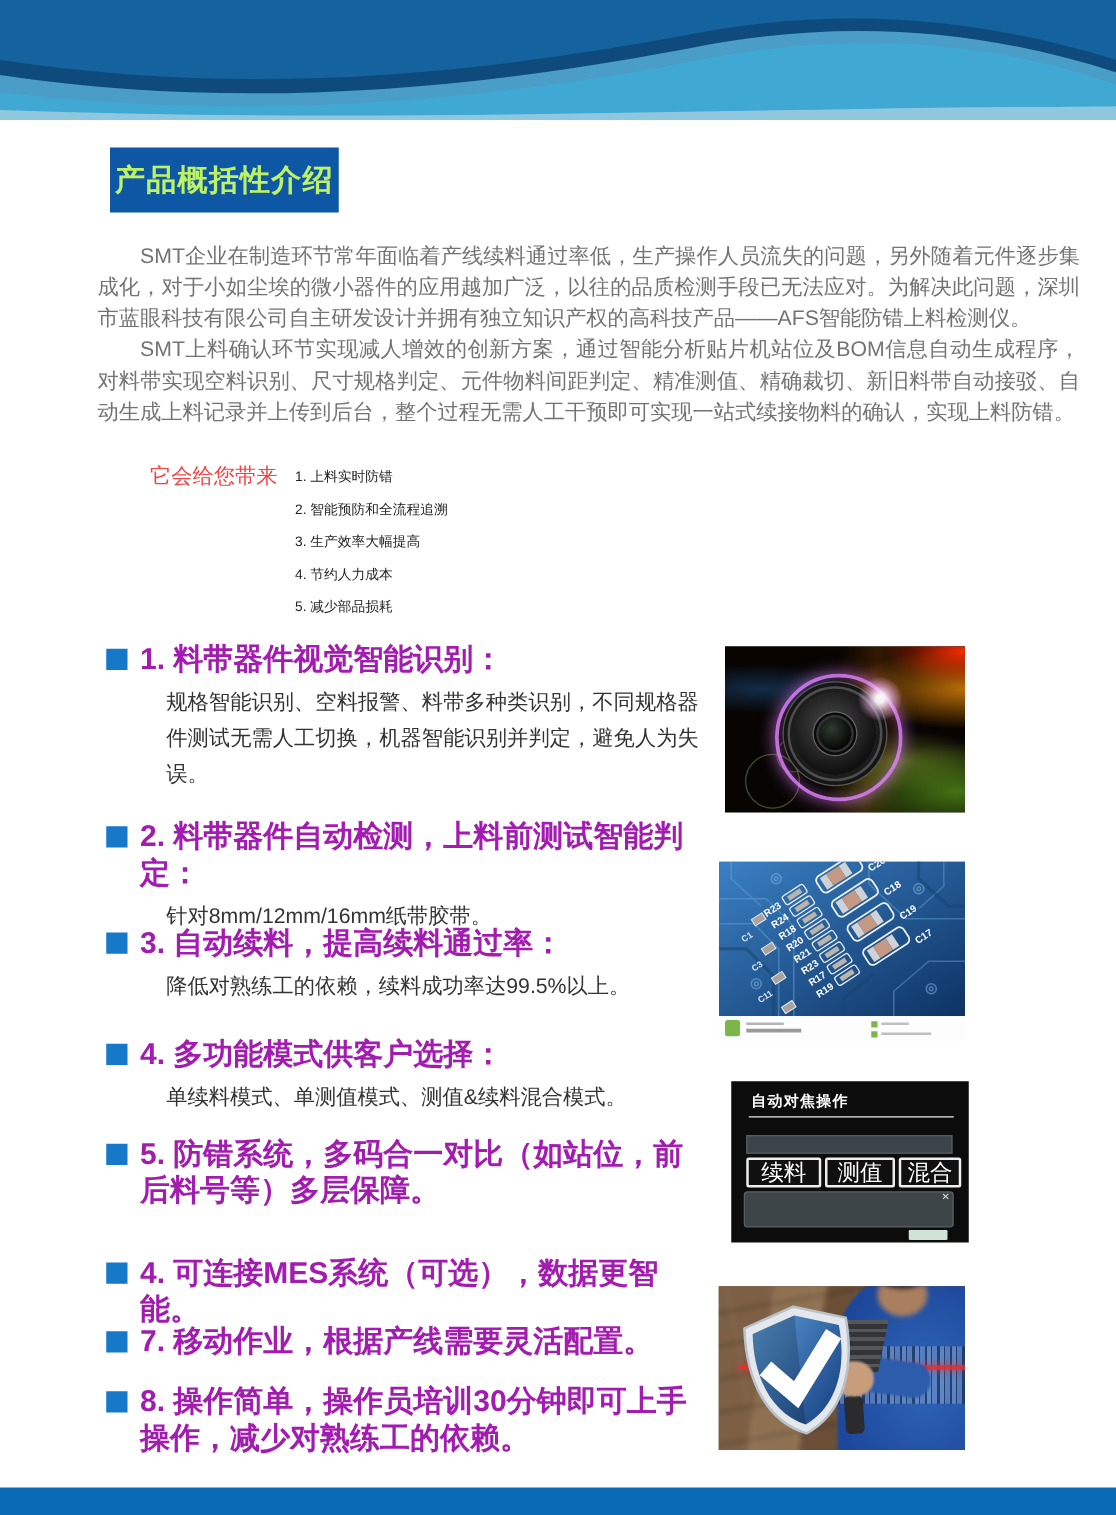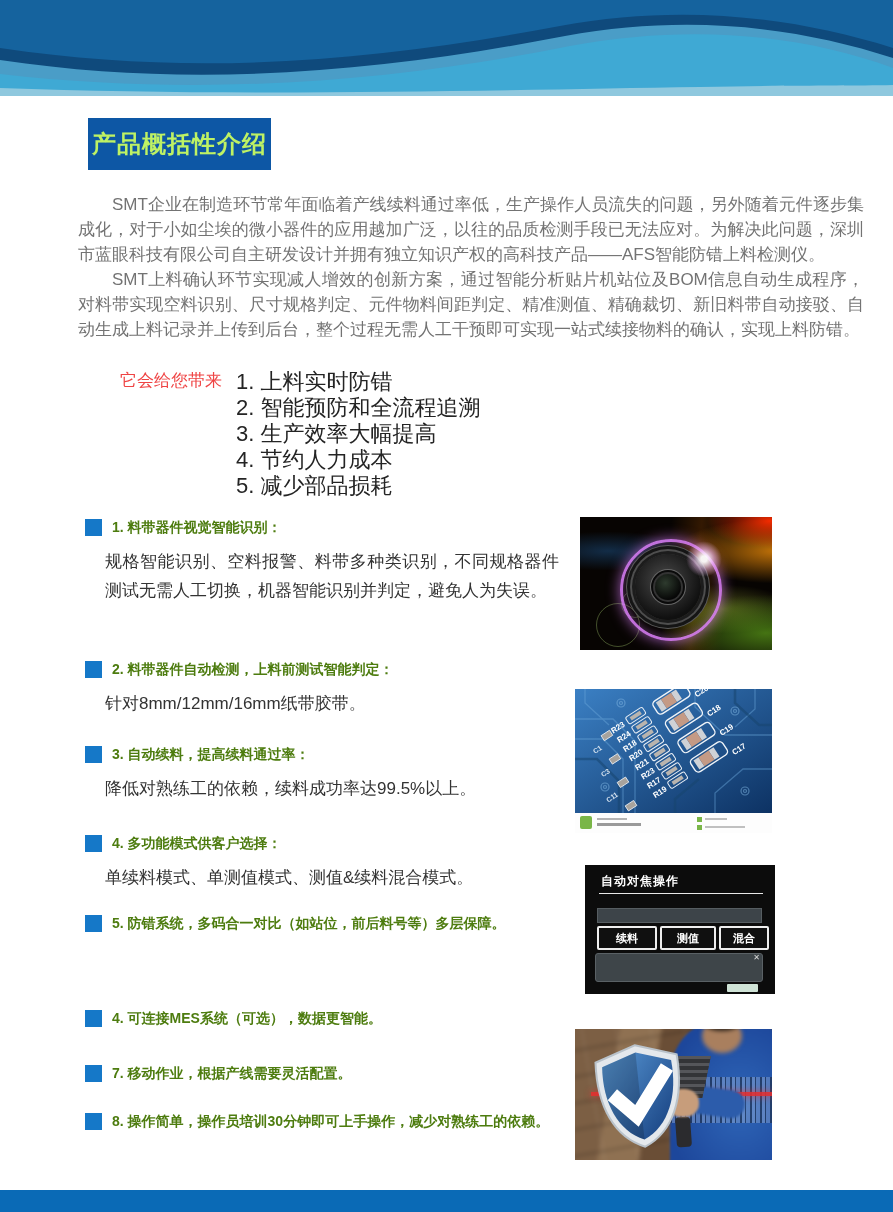--- a/index.html
+++ b/index.html
@@ -15,28 +15,28 @@
              display:flex;align-items:center;justify-content:center;}
   .title-box span{color:#bef264;font-size:24px;font-weight:bold;letter-spacing:1px;}
 
   
   .intro{position:absolute;left:78px;top:192px;width:786px;font-size:17px;line-height:25px;
          text-align:justify;color:#737373;}
   .intro p{margin:0;text-indent:2em;}
 
   
   .benefits-label{position:absolute;left:120px;top:369px;font-size:17px;color:#ef4444;}
-  .benefits-list{position:absolute;left:236px;top:369px;font-size:22px;line-height:26px;color:#242424;}
+  .benefits-list{position:absolute;left:236px;top:369px;font-size:11px;line-height:26px;color:#242424;}
 
   
   .feature{position:absolute;left:85px;width:474px;}
   .feature-head{display:flex;align-items:flex-start;}
   .bullet{flex:0 0 auto;width:17px;height:17px;background:#1578c8;margin:6px 10px 0 0;}
-  .feature-title{font-size:14px;font-weight:bold;color:#4d7c0f;line-height:29px;}
-  .feature-body{margin-left:20px;margin-top:5px;font-size:17px;line-height:29px;color:#333;text-align:justify;}
+  .feature-title{font-size:24px;font-weight:bold;color:#a21caf;line-height:29px;}
+  .feature-body{margin-left:48px;margin-top:5px;font-size:17px;line-height:29px;color:#333;text-align:justify;}
   .f1{top:513px;} .f2{top:655px;} .f3{top:740px;} .f4{top:829px;}
   .f5{top:909px;} .f6{top:1004px;} .f7{top:1059px;} .f8{top:1107px;}
 
   
   .img{position:absolute;overflow:hidden;}
 
   
   .lens{left:580px;top:517px;width:192px;height:133px;background:#070402;}
   .lens-streaks{position:absolute;inset:0;background:
     radial-gradient(90px 38px at 190px 4px, rgba(255,45,0,.95), transparent 70%),
@@ -74,21 +74,21 @@
   .wm-right i{position:absolute;background:#c0c0c0;height:2px;display:block;}
   .wm-right i:nth-of-type(1){left:130px;top:5px;width:22px;}
   .wm-right i:nth-of-type(2){left:130px;top:13px;width:40px;}
 
   
   .ui{left:585px;top:865px;width:190px;height:129px;background:#0c0c0c;}
   .ui-title{position:absolute;left:16px;top:8px;font-size:12px;font-weight:bold;color:#fff;letter-spacing:1px;}
   .ui-rule{position:absolute;left:14px;right:12px;top:28px;height:1px;background:#e8e8e8;}
   .ui-input{position:absolute;left:12px;right:13px;top:43px;height:13px;background:#3d4449;border:1px solid #565d61;}
   .ui-btn{position:absolute;top:61px;height:20px;border:2px solid #eee;border-radius:2px;background:#101010;
-          color:#fff;font-weight:bold;font-size:11px;display:flex;align-items:center;justify-content:center;}
+          color:#fff;font-weight:normal;font-size:18px;display:flex;align-items:center;justify-content:center;}
   .ui-b1{left:12px;width:56px;} .ui-b2{left:75px;width:52px;text-align:right;} .ui-b3{left:134px;width:46px;}
   .ui-panel{position:absolute;left:10px;right:12px;top:88px;height:27px;background:#3e4549;
             border:1px solid #5a6165;border-radius:3px;}
   .ui-close{position:absolute;right:15px;top:89px;font-size:8px;color:#ddd;line-height:8px;}
   .ui-smallbtn{position:absolute;right:17px;top:119px;width:31px;height:8px;background:#cfe3d6;border-radius:1px;}
 
   
   .scan{left:575px;top:1029px;width:197px;height:131px;background:#6b5138;}
   .scan-bg{position:absolute;inset:-5px;filter:blur(2px);background:
     linear-gradient(100deg,#7c5f44 0 22%,#8f7152 22% 40%,#6a4e36 40% 58%,#93755a 58% 78%,#5f462f 78% 100%);}

